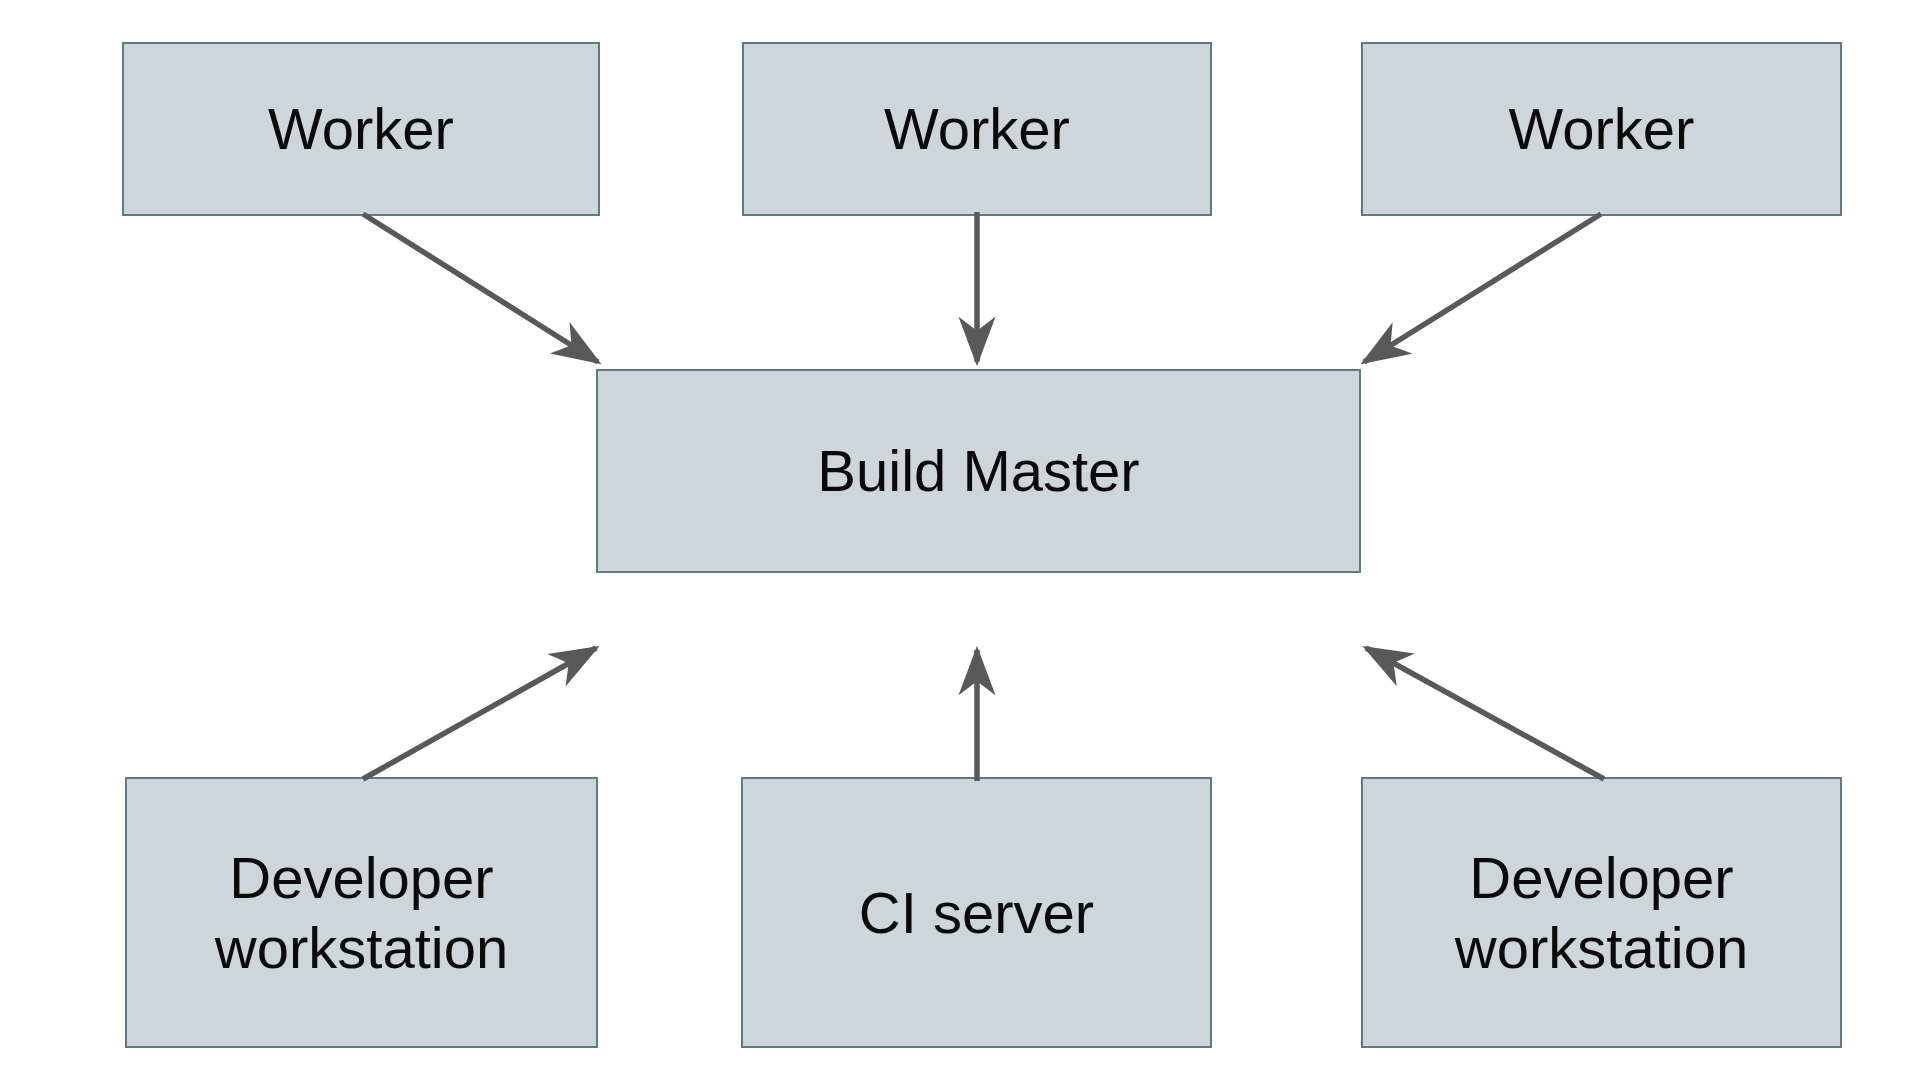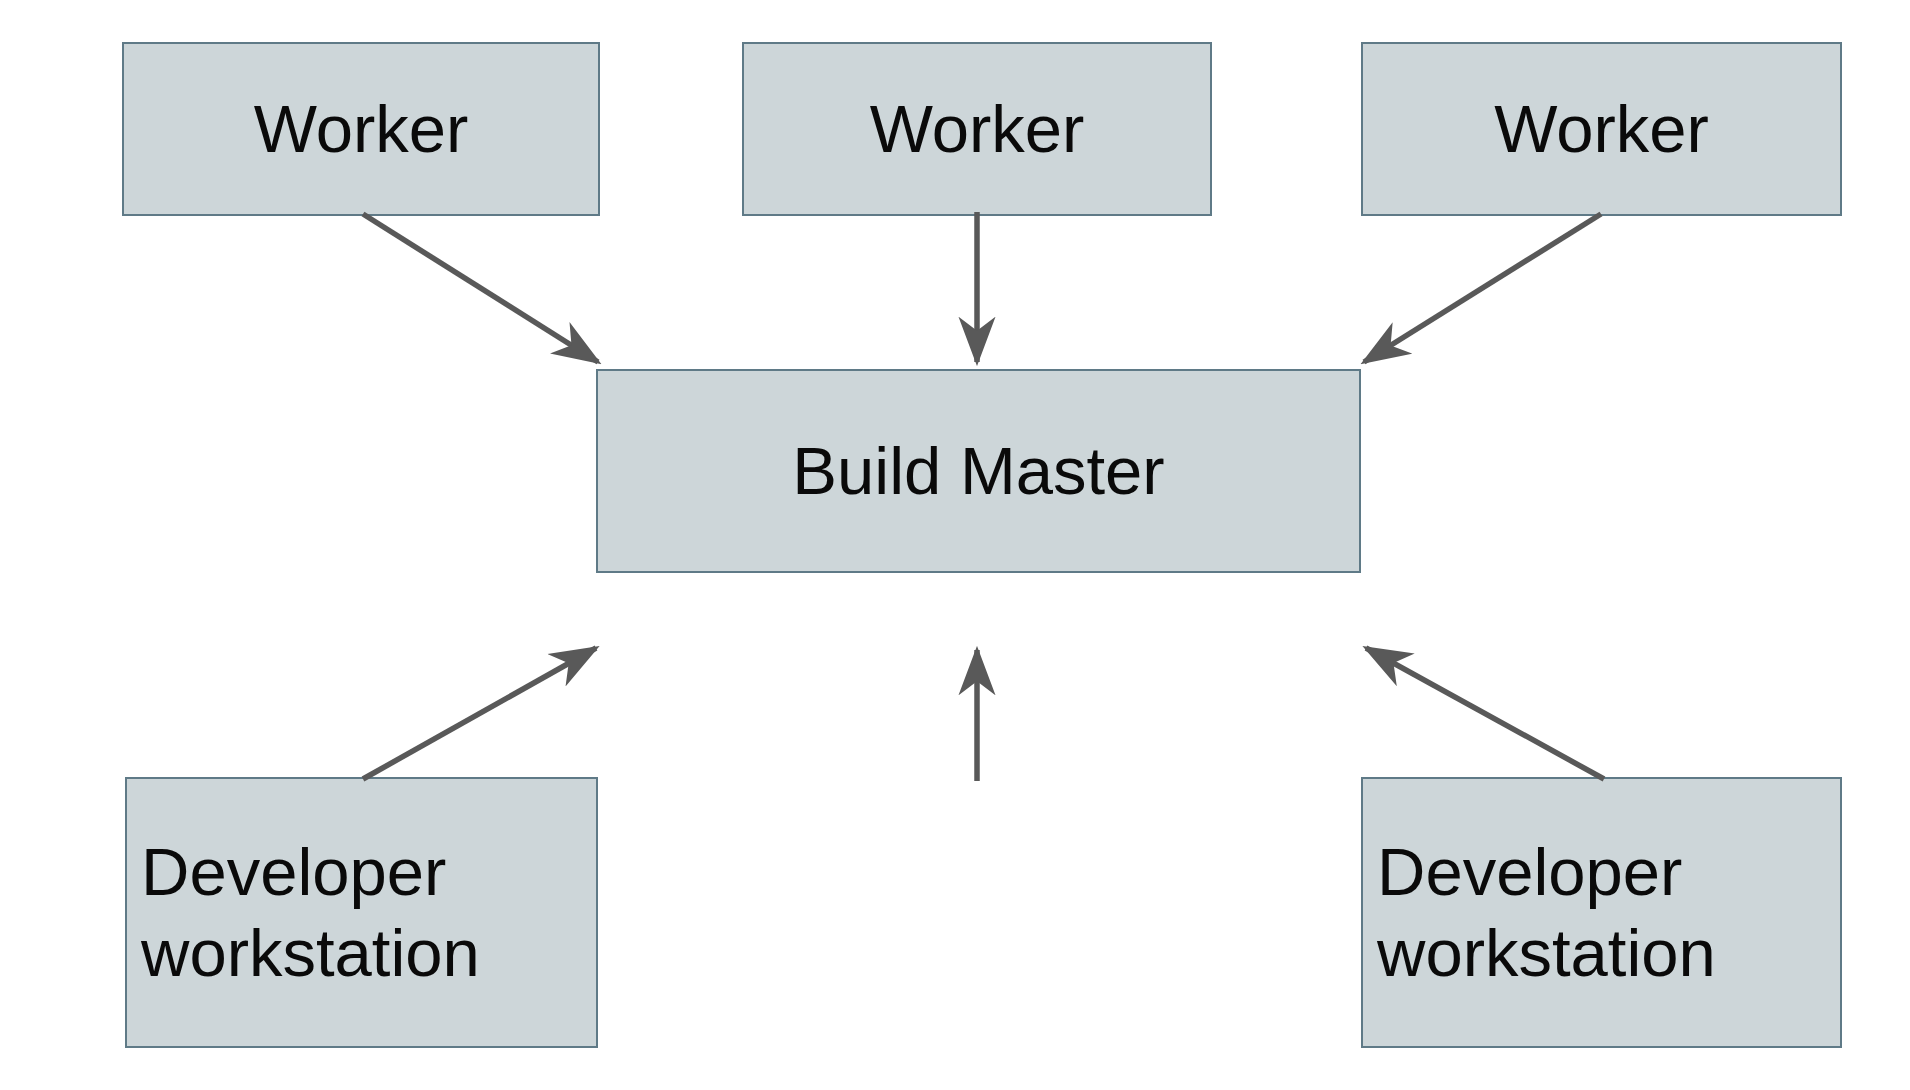--- a/index.html
+++ b/index.html
@@ -16,22 +16,23 @@
     overflow: hidden;
   }
   .node {
     position: absolute;
     box-sizing: border-box;
     background: var(--node-fill, #cdd6d9);
     border: 2px solid var(--node-border, #5f7a87);
     display: flex;
     align-items: center;
     justify-content: center;
+    text-align: center;
     color: var(--text-color, #0a0a0a);
-    font-size: 67px;
+    font-size: 58px;
     line-height: 1.2;
     padding: 0 14px;
   }
   
   .n-worker-1 { left: 122px;  top: 42px;  width: 478px; height: 174px; }
   .n-worker-2 { left: 742px;  top: 42px;  width: 470px; height: 174px; }
   .n-worker-3 { left: 1361px; top: 42px;  width: 481px; height: 174px; }
   
   .n-build-master { left: 596px; top: 369px; width: 765px; height: 204px; }
   
@@ -66,20 +67,23 @@
     <span>Worker</span>
   </div>
 
   <div class="node n-build-master">
     <span>Build Master</span>
   </div>
 
   <div class="node n-dev-1">
     <span>Developer workstation</span>
   </div>
+  <div class="node n-ci">
+    <span>CI server</span>
+  </div>
   <div class="node n-dev-2">
     <span>Developer workstation</span>
   </div>
 
   <svg class="arrows" viewBox="0 0 1910 1090">
     <defs>
       <marker id="barb" viewBox="0 0 12 9" markerWidth="9" markerHeight="7" refX="11" refY="4.5" orient="auto" markerUnits="strokeWidth">
         <path d="M 0 0 L 12 4.5 L 0 9 L 3.4 4.5 Z" fill="#595959"></path>
       </marker>
     </defs>

